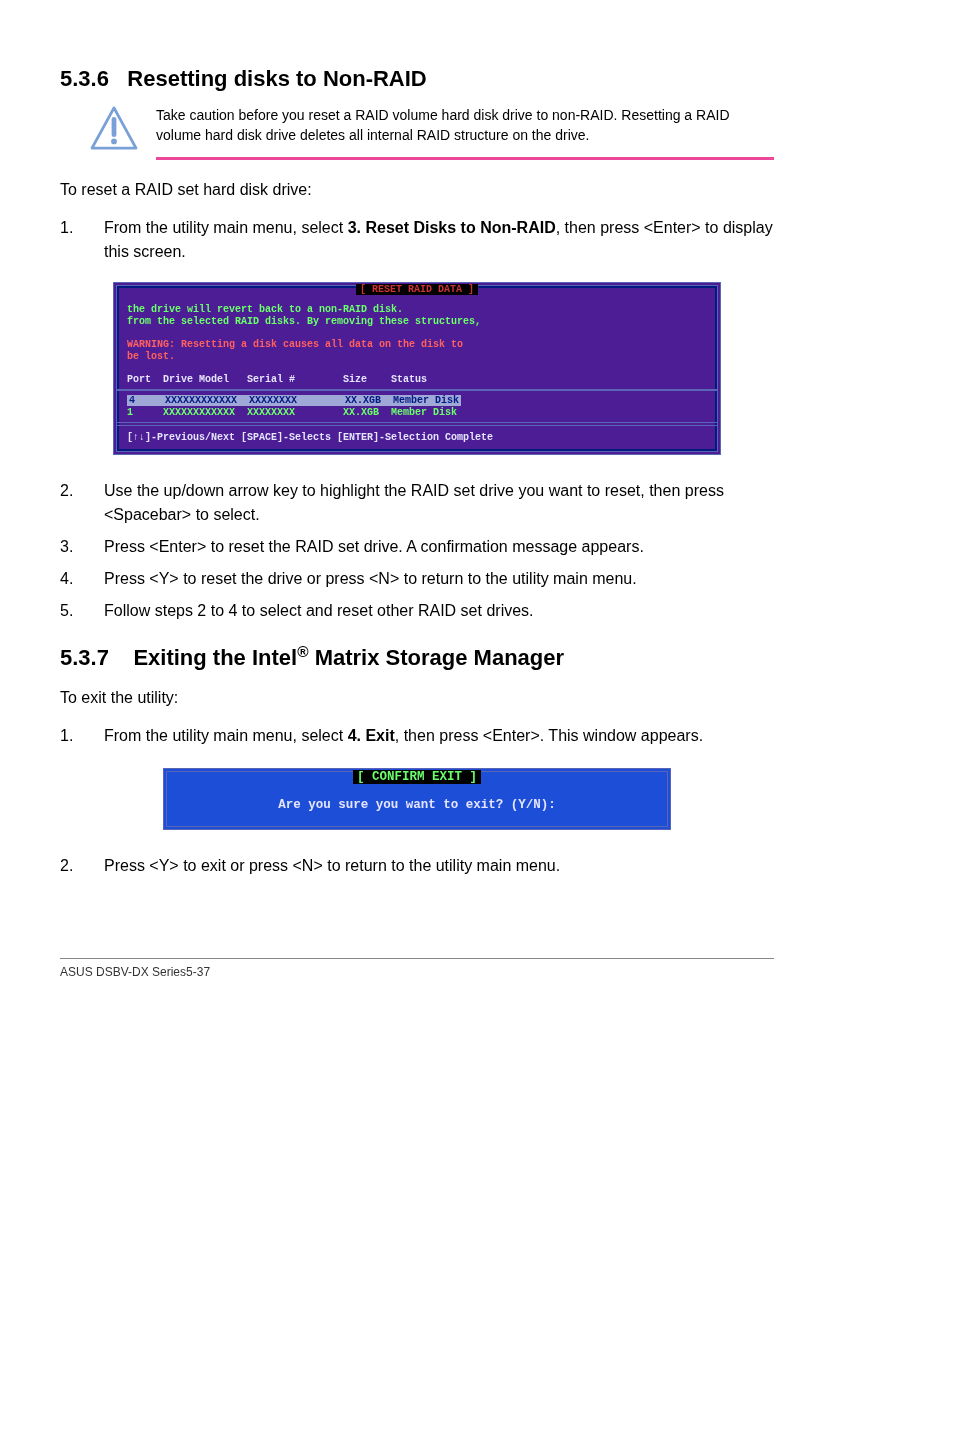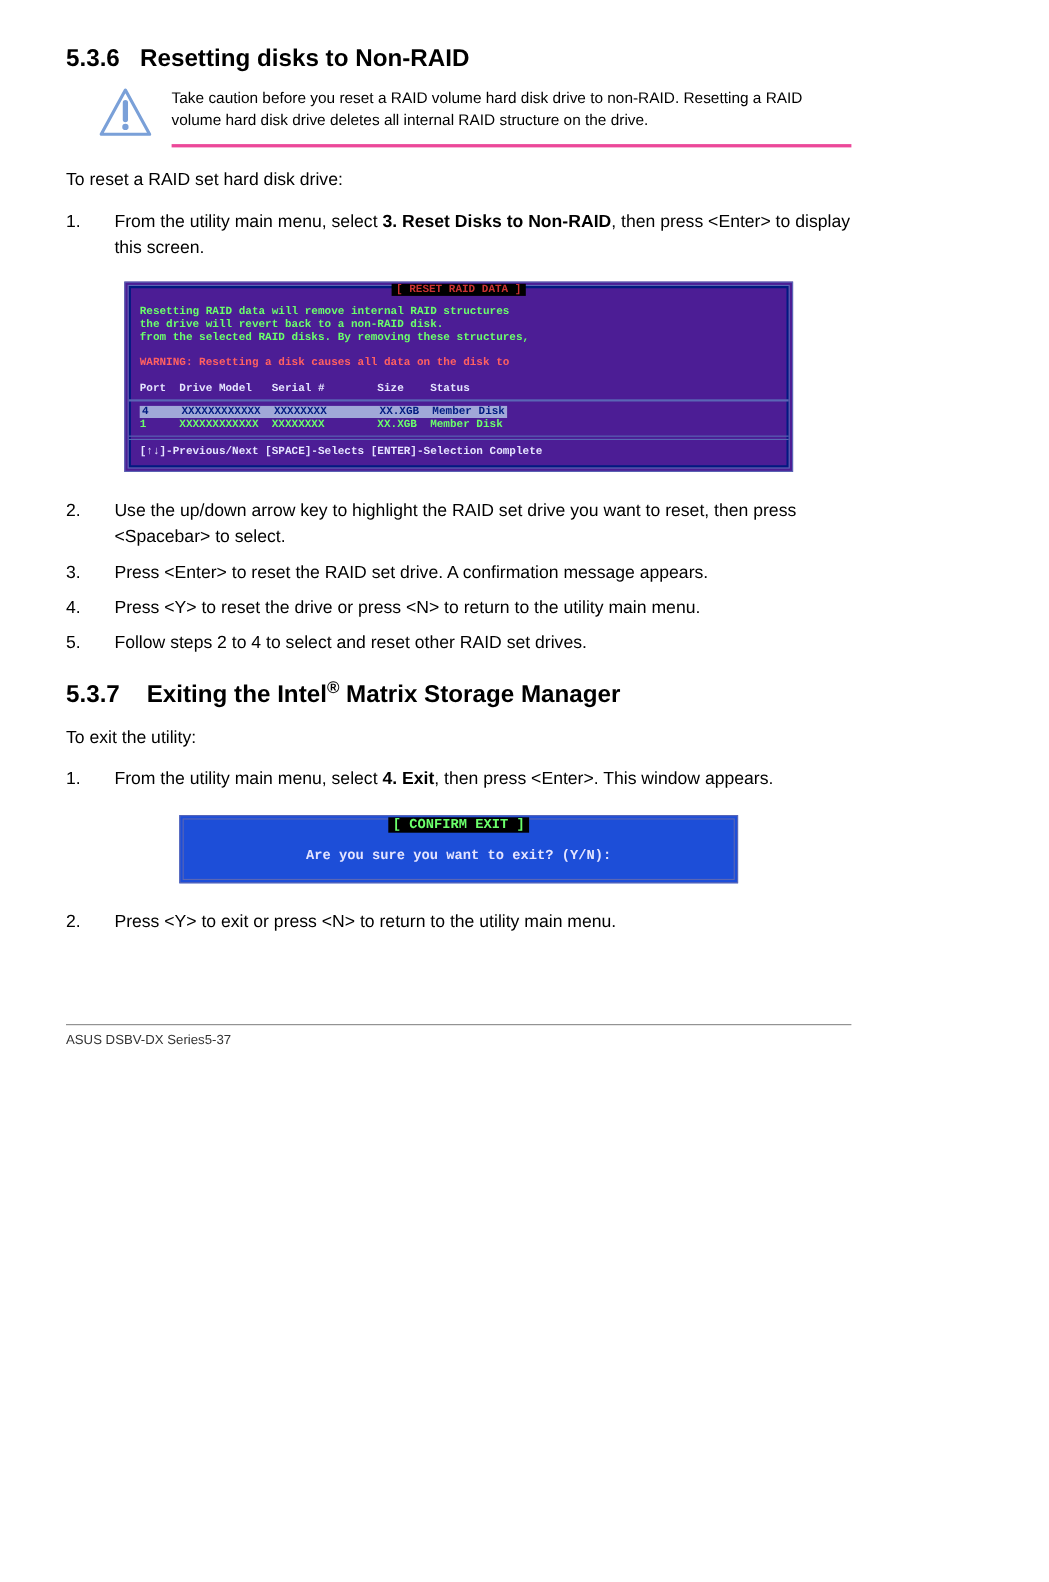--- a/index.html
+++ b/index.html
@@ -8,20 +8,21 @@
   font-family: Arial, Helvetica, sans-serif;
   color: #000;
   background: #fff;
   width: 834px;
   box-sizing: border-box;
 }
 .heading1 {
   font-size: 22px;
   font-weight: bold;
   margin-bottom: 14px;
+  margin-top: 26px;
 }
 .icon-row {
   display: flex;
   align-items: flex-start;
   gap: 18px;
   margin-bottom: 18px;
 }
 .caution-icon {
   flex: 0 0 48px;
   margin-left: 30px;
@@ -142,25 +143,25 @@
     <div class="step-num">1.</div>
     <div class="step-txt">
       <span>From the utility main menu, select </span><b>3. Reset Disks to Non-RAID</b><span>, then press &lt;Enter&gt; to display this screen.</span>
     </div>
   </div>
 </div>
 
 <div class="terminal">
   <div class="term-title"><span class="term-title-red">[ RESET RAID DATA ]</span></div>
   <div class="term-body">
-    <div class="term-line term-green">Resetting RAID data will remove internal RAID structures</div>
     <div class="term-line term-green">the drive will revert back to a non-RAID disk.</div>
     <div class="term-line term-green">from the selected RAID disks. By removing these structures,</div>
     <div style="height:10px"></div>
     <div class="term-line term-red">WARNING: Resetting a disk causes all data on the disk to</div>
+    <div class="term-line term-red">be lost.</div>
     <div style="height:10px"></div>
     <div class="term-line term-white">Port  Drive Model   Serial #        Size    Status</div>
     <div class="term-hr"></div>
     <div class="term-line term-green"><span class="term-row-sel">4     XXXXXXXXXXXX  XXXXXXXX        XX.XGB  Member Disk</span></div>
     <div class="term-line term-green">1     XXXXXXXXXXXX  XXXXXXXX        XX.XGB  Member Disk</div>
     <div class="term-hr-double"></div>
     <div class="term-footer">[↑↓]-Previous/Next  [SPACE]-Selects  [ENTER]-Selection Complete</div>
   </div>
 </div>
 

